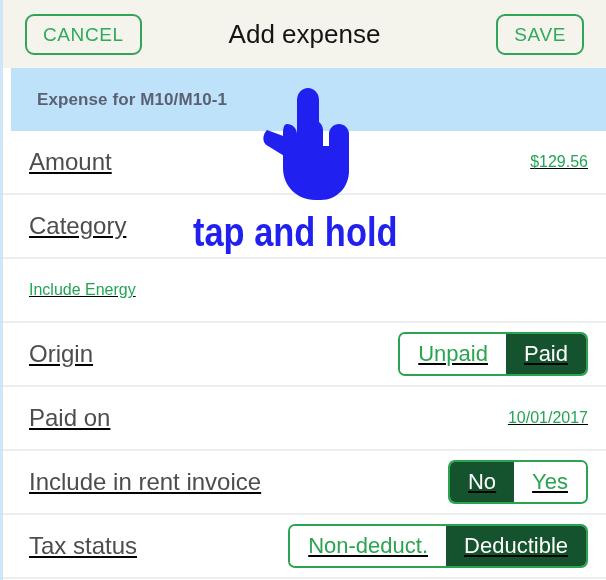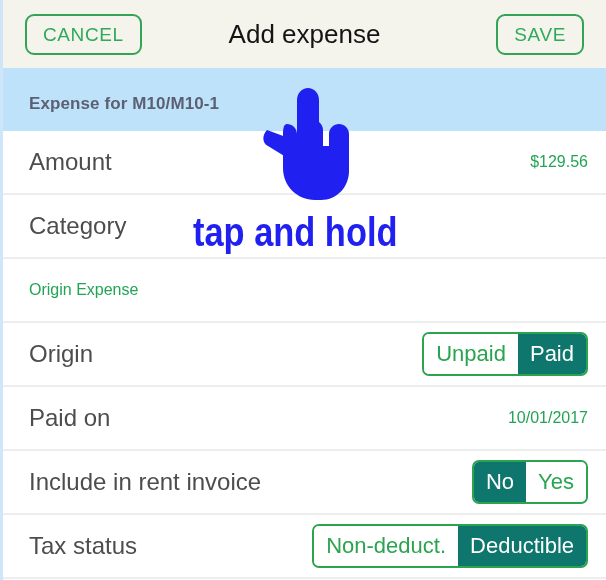--- a/index.html
+++ b/index.html
@@ -56,39 +56,41 @@
     color: #141414;
     pointer-events: none;
     font-family: "Liberation Sans", sans-serif;
   }
 
   
   .section-header {
     height: 63px;
     background: #bfe2fb;
     display: flex;
-    align-items: flex-end;
-    padding: 17px 26px;
+    align-items: center;
+    padding: 0 26px;
     box-sizing: border-box;
     font-size: 17px;
     font-weight: bold;
     color: #5b6173;
     letter-spacing: 0.1px;
+    margin-left: 8px;
   }
 
   
   .row {
     height: 64px;
     display: flex;
     align-items: center;
     justify-content: space-between;
     padding: 0 18px 0 26px;
     box-sizing: border-box;
     border-bottom: 2px solid #eceeee;
     background: #ffffff;
+    text-decoration: underline;
   }
   .row-label {
     font-size: 24px;
     color: #4d4d4d;
     white-space: nowrap;
   }
   .row-value {
     font-size: 16px;
     color: #23a455;
     white-space: nowrap;
@@ -97,31 +99,31 @@
   
   .segmented {
     display: inline-flex;
     border: 2px solid #2aa44f;
     border-radius: 7px;
     overflow: hidden;
     background: #ffffff;
   }
   .seg {
     font-size: 22px;
-    padding: 6px 12px;
+    padding: 6px 18px;
     line-height: 1.25;
     cursor: pointer;
     white-space: nowrap;
     background: #ffffff;
     color: #2aa44f;
     font-family: "Liberation Sans", sans-serif;
     border: none;
   }
   .seg.on {
-    background: #0f766e;
+    background: #14532d;
     color: #ffffff;
   }
 
   
   .overlay {
     position: absolute;
     left: 0;
     top: 0;
     width: 606px;
     height: 580px;
@@ -164,21 +166,21 @@
   <div class="row">
     <span class="row-label">Amount</span>
     <span class="row-value">$129.56</span>
   </div>
 
   <div class="row">
     <span class="row-label">Category</span>
   </div>
 
   <div class="row">
-    <span class="row-value">Origin Expense</span>
+    <span class="row-value">Include Energy</span>
   </div>
 
   <div class="row">
     <span class="row-label">Origin</span>
     <span class="segmented">
       <button class="seg">Unpaid</button>
       <button class="seg on">Paid</button>
     </span>
   </div>
 

